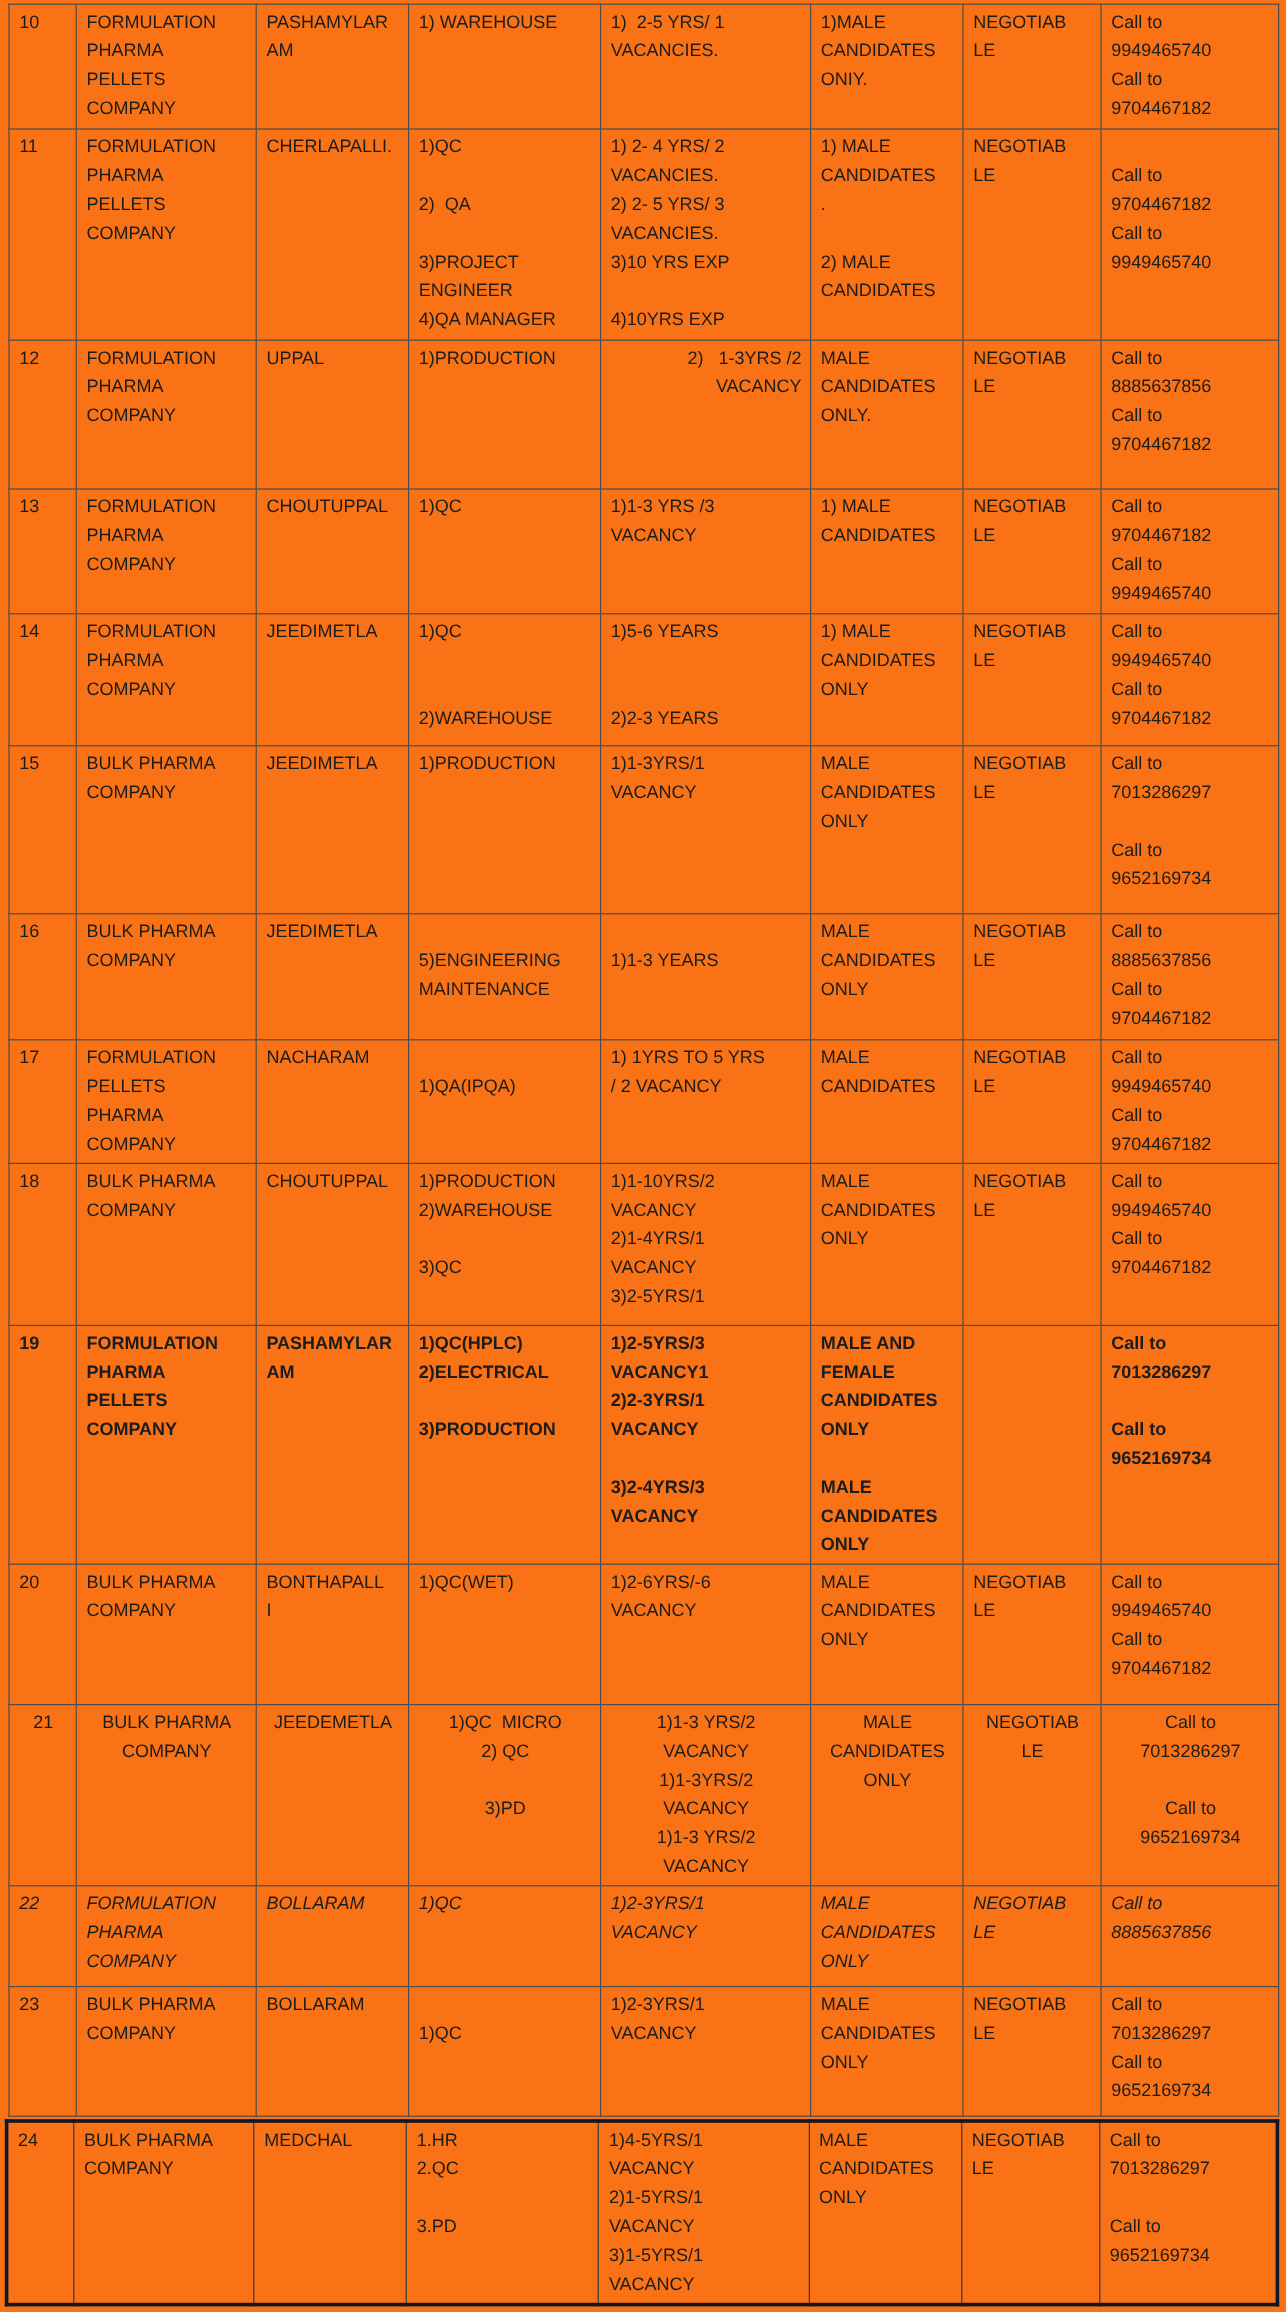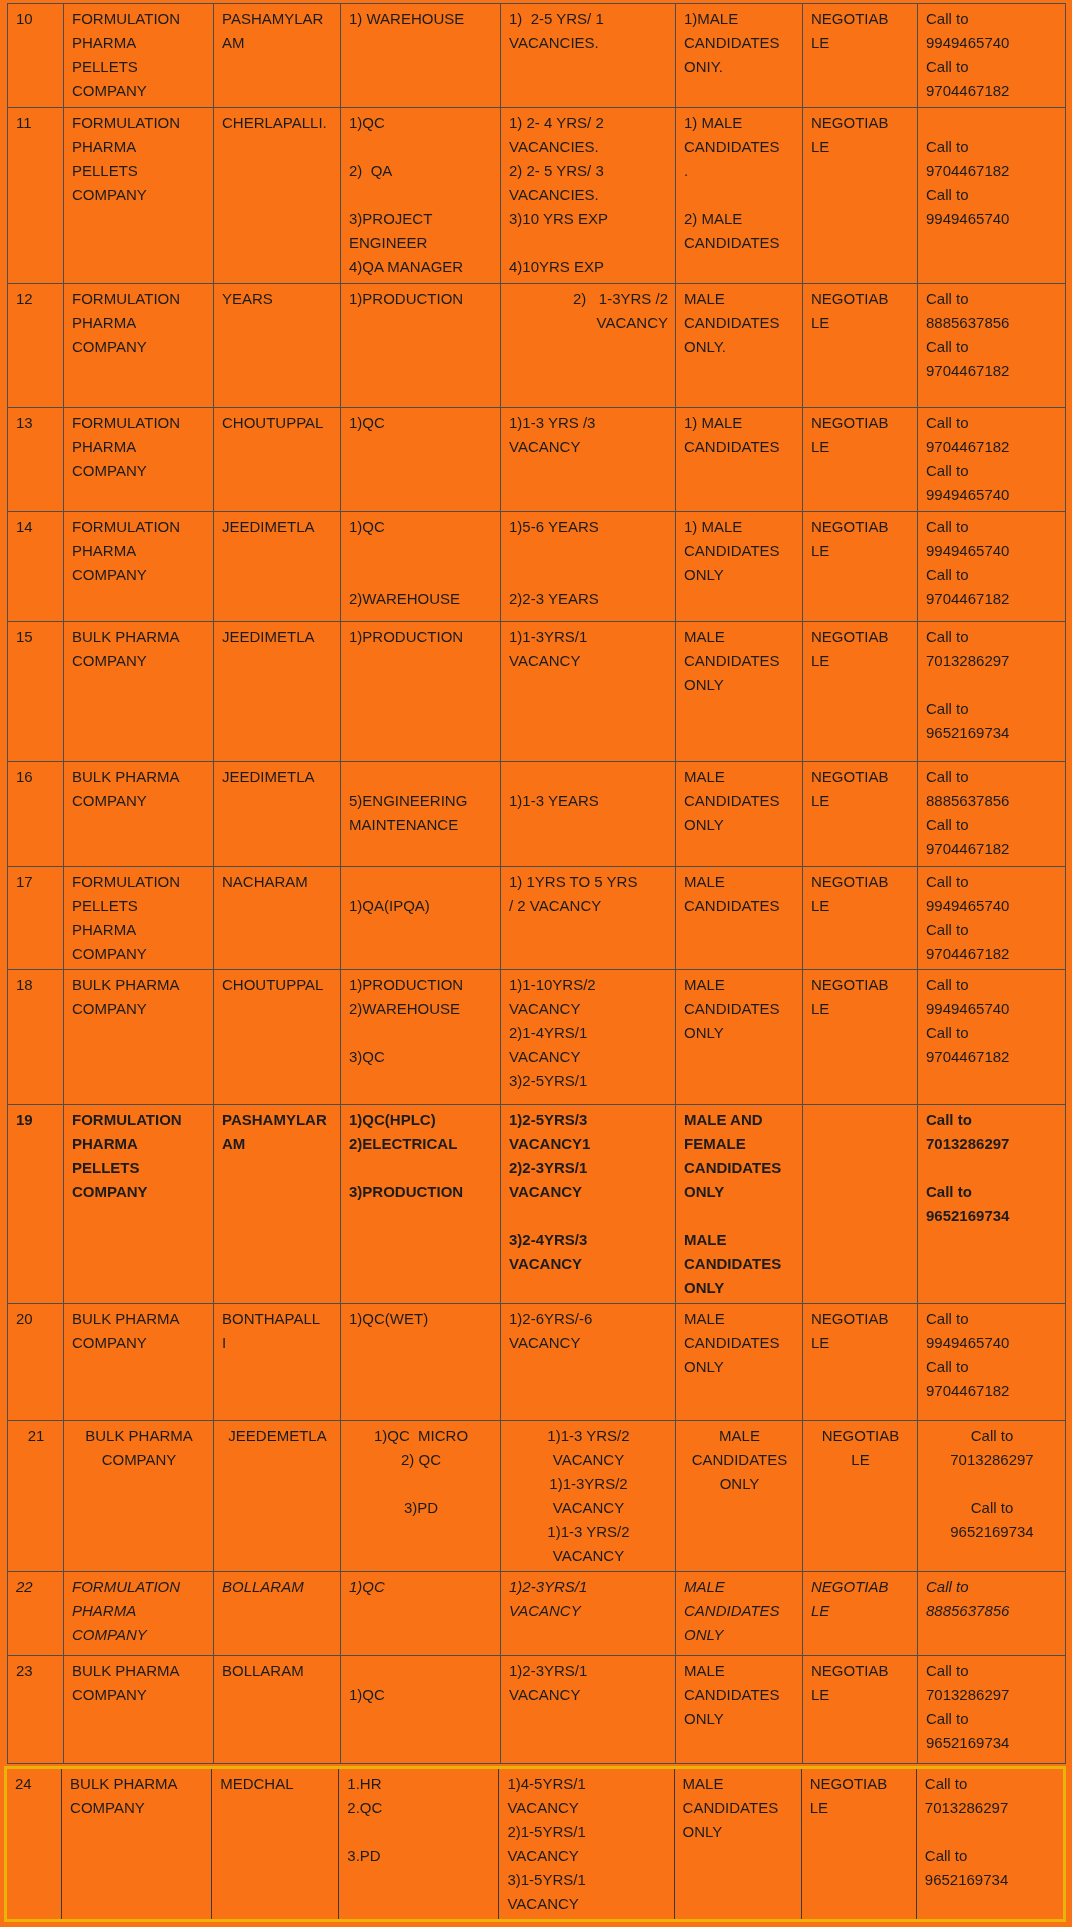--- a/index.html
+++ b/index.html
@@ -27,21 +27,21 @@
   }
   table.jobs.main {
     left: 7px;
     top: 3px;
     width: 1058px;
   }
   table.jobs.block {
     left: 4px;
     top: 1766px;
     width: 1062px;
-    border: 3px solid #eab308;
+    border: 3px solid #0f172a;
   }
   table.jobs td {
     border: 1px solid #4d4d4d;
     vertical-align: top;
     padding: 3px 7px 3px 8px;
     font-size: 15px;
     line-height: 24px;
     white-space: pre-wrap;
     word-wrap: break-word;
     overflow: hidden;
@@ -127,21 +127,21 @@
 Call to
 9704467182
 Call to
 9949465740</td>
         </tr>
         <tr style="height: 124px;">
           <td class="cell-no">12</td>
           <td class="cell-company">FORMULATION
 PHARMA
 COMPANY</td>
-          <td class="cell-location">YEARS</td>
+          <td class="cell-location">UPPAL</td>
           <td class="cell-departments">1)PRODUCTION</td>
           <td class="cell-experience align-right">2)   1-3YRS /2
 VACANCY</td>
           <td class="cell-candidates">MALE
 CANDIDATES
 ONLY.</td>
           <td class="cell-salary">NEGOTIAB
 LE</td>
           <td class="cell-contact">Call to
 8885637856

